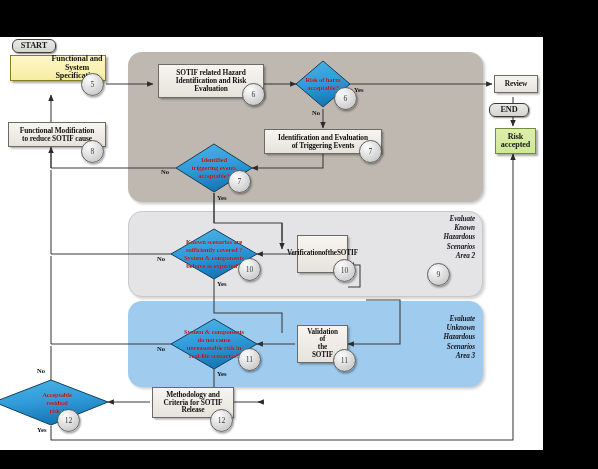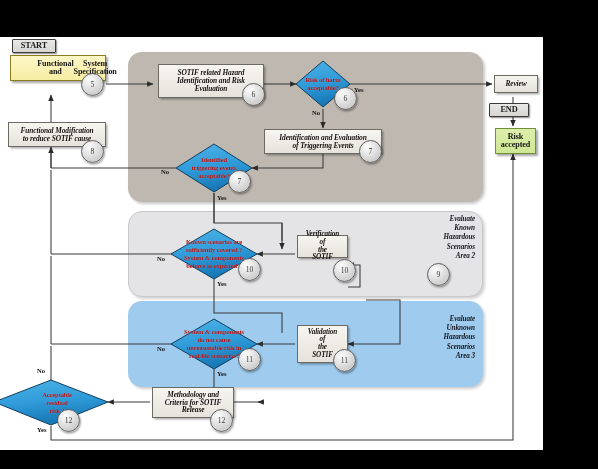--- a/index.html
+++ b/index.html
@@ -6,31 +6,31 @@
   body{width:598px;height:469px;overflow:hidden;font-family:"Liberation Serif",serif;}
   #shot{position:relative;width:598px;height:469px;background:#000;}
   #canvas{position:absolute;left:0;top:37px;width:543px;height:413px;background:#ffffff;}
   #svgroot{position:absolute;left:0;top:0;width:543px;height:413px;}
 
   .node{position:absolute;box-sizing:border-box;display:flex;align-items:center;justify-content:center;
         text-align:center;font-weight:bold;line-height:1.05;letter-spacing:-0.1px;}
 
   
   .term{background:linear-gradient(180deg,#e9e9e6,#d6d5d0);border:1.3px solid #3b3b3b;
-        color:#1a1a1a;font-size:8.3px;border-radius:1px;
+        color:#1a1a1a;font-size:8.3px;border-radius:6px;
         box-shadow:1px 1px 1.5px rgba(0,0,0,.45);}
   
   .yellow{background:linear-gradient(180deg,#fdf7c8,#f6eda2);border:1.2px solid #8d7b1e;color:#161616;font-size:8.1px;
           box-shadow:1.5px 1.5px 2px rgba(0,0,0,.35);}
   
   .green{background:linear-gradient(180deg,#ddeeab,#cfe795);border:1.2px solid #6f8f3a;color:#161616;font-size:8.1px;
          box-shadow:1.5px 1.5px 2px rgba(0,0,0,.35);}
   
   .proc{background:linear-gradient(180deg,#f7f5f0,#e6e3dc);border:1px solid #6d6a63;color:#14120f;font-size:7.4px;
-        box-shadow:1.6px 1.6px 2.2px rgba(0,0,0,.38);padding:2px 3px;font-style:italic;}
+        box-shadow:1.6px 1.6px 2.2px rgba(0,0,0,.38);padding:2px 3px;}
   .proc.small{font-size:7.2px;}
 
   
   .dia{position:absolute;}
   .dia .txt{position:absolute;inset:0;display:flex;align-items:center;justify-content:center;text-align:center;
             color:#b01317;font-weight:bold;font-size:6.6px;line-height:1.18;letter-spacing:-0.15px;
             text-shadow:0 0 1px rgba(255,255,255,.35);}
 
   
   .badge{position:absolute;width:21px;height:21px;border-radius:50%;
@@ -148,21 +148,21 @@
         <polygon points="214,107 252,131 214,155 176,131"></polygon>
         <polygon points="214,192 257,217 214,242 171,217"></polygon>
         <polygon points="214,282 257,307 214,332 171,307"></polygon>
         <polygon points="51,343 108,365 51,388 -6,365"></polygon>
       </g>
     </svg>
 
     <div class="node term" style="left:12px;top:2px;width:44px;height:14px;">START</div>
     <div class="node term" style="left:489px;top:66px;width:40px;height:14px;">END</div>
 
-    <div class="node yellow" style="left:10px;top:18px;width:96px;height:26px;flex-direction:row;padding-left:38px;">
+    <div class="node yellow" style="left:10px;top:18px;width:96px;height:26px;flex-direction:column;padding-left:38px;">
       <div>Functional and</div>
       <div>System Specification</div>
     </div>
 
     <div class="node proc" style="left:8px;top:85px;width:98px;height:25px;flex-direction:column;">
       <div>Functional Modification</div>
       <div>to reduce SOTIF cause</div>
     </div>
 
     <div class="node proc" style="left:158px;top:27px;width:106px;height:34px;flex-direction:column;">
@@ -176,21 +176,21 @@
     <div class="node green" style="left:495px;top:91px;width:41px;height:26px;flex-direction:column;">
       <div>Risk</div>
       <div>accepted</div>
     </div>
 
     <div class="node proc" style="left:264px;top:92px;width:118px;height:25px;flex-direction:column;">
       <div>Identification and Evaluation</div>
       <div>of Triggering Events</div>
     </div>
 
-    <div class="node proc small" style="left:297px;top:198px;width:51px;height:23px;flex-direction:column;">
+    <div class="node proc small" style="left:297px;top:198px;width:51px;height:38px;">
       <div>Verification</div>
       <div>of</div>
       <div>the</div>
       <div>SOTIF</div>
     </div>
 
 
     <div class="node proc small" style="left:297px;top:288px;width:51px;height:38px;flex-direction:column;">
       <div>Validation</div>
       <div>of</div>

